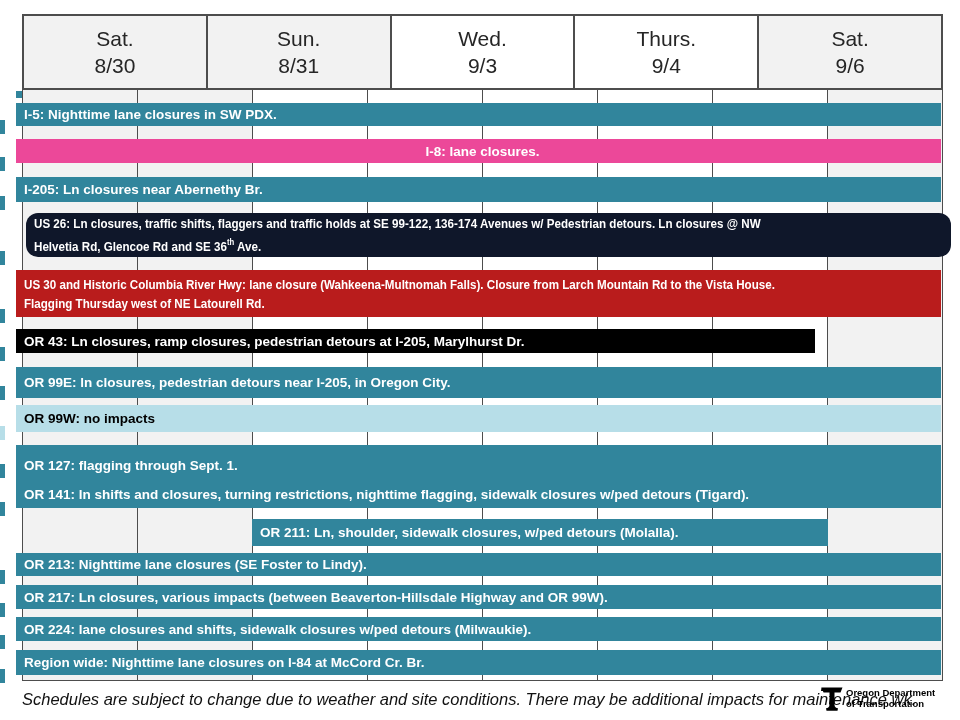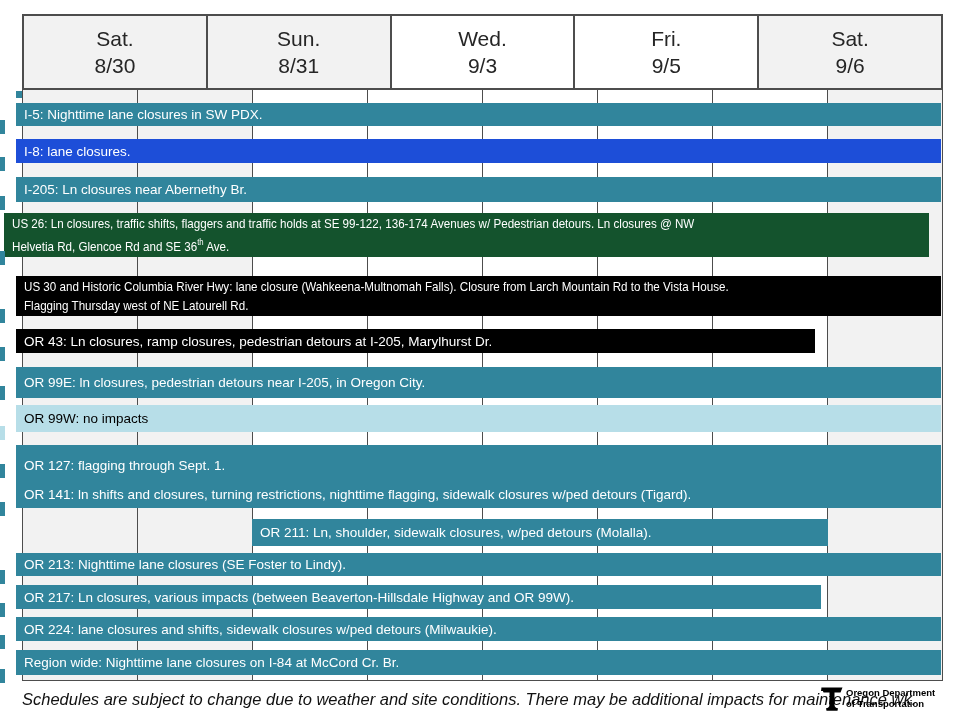--- a/index.html
+++ b/index.html
@@ -26,21 +26,21 @@
     position:absolute;left:22px;top:90px;width:921px;height:591px;
     display:flex;box-sizing:border-box;
     border-left:1.5px solid #4d4d4d;border-right:1.5px solid #4d4d4d;border-bottom:1.5px solid #4d4d4d;
   }
   .gcol{flex:1;border-left:1.5px solid #4d4d4d;background:#ffffff;box-sizing:border-box;}
   .gcol:first-child{border-left:none;}
   .gcol.weekend{background:#F2F2F2;}
   
   .bar{
     position:absolute;left:16px;width:925px;box-sizing:border-box;
-    color:#ffffff;font-weight:normal;font-size:13.5px;
+    color:#ffffff;font-weight:bold;font-size:13.5px;
     display:flex;flex-direction:column;justify-content:center;
     padding-left:8px;overflow:hidden;
   }
   .bar .line{white-space:nowrap;line-height:19px;}
   .bar.one .line{line-height:normal;}
   .bar.two .lines{transform:scaleX(0.86);transform-origin:left center;}
   .bar.light{color:#000000;}
   .bar sup{font-size:9px;vertical-align:super;}
   .nub{position:absolute;left:0;width:5px;height:14px;}
   
@@ -63,22 +63,22 @@
       </div>
       <div class="hcell weekend">
         <div class="day">Sun.</div>
         <div class="date">8/31</div>
       </div>
       <div class="hcell">
         <div class="day">Wed.</div>
         <div class="date">9/3</div>
       </div>
       <div class="hcell">
-        <div class="day">Fri.</div>
-        <div class="date">9/5</div>
+        <div class="day">Thurs.</div>
+        <div class="date">9/4</div>
       </div>
       <div class="hcell weekend">
         <div class="day">Sat.</div>
         <div class="date">9/6</div>
       </div>
     </div>
 
   <div id="header-divider" style="background: rgb(49, 133, 156);"></div>
 
   <div id="calendar-grid">
@@ -92,40 +92,40 @@
       <div class="gcol weekend"></div>
     </div>
 
   <div id="bars">
       <div class="bar one" style="top: 103px; height: 23px; background: rgb(49, 133, 156); left: 16px; width: 925px;">
         <div class="lines">
           <div class="line">I-5: Nighttime lane closures in SW PDX.</div>
         </div>
       </div>
       <div class="nub" style="top: 120px; background: rgb(49, 133, 156);"></div>
-      <div class="bar one" style="top: 139px; height: 24px; background: #1d4ed8; left: 16px; width: 925px;">
+      <div class="bar one" style="top: 139px; height: 24px; background: #ec4899; left: 16px; width: 925px; text-align: center;">
         <div class="lines">
           <div class="line">I-8: lane closures.</div>
         </div>
       </div>
       <div class="nub" style="top: 157px; background: rgb(49, 133, 156);"></div>
       <div class="bar one" style="top: 177px; height: 25px; background: rgb(49, 133, 156); left: 16px; width: 925px;">
         <div class="lines">
           <div class="line">I-205: Ln closures near Abernethy Br.</div>
         </div>
       </div>
       <div class="nub" style="top: 196px; background: rgb(49, 133, 156);"></div>
-      <div class="bar two" style="top: 213px; height: 44px; background: #14532d; left: 4px; width: 925px;">
+      <div class="bar two" style="top: 213px; height: 44px; background: #0f172a; left: 26px; width: 925px; border-radius: 12px;">
         <div class="lines">
           <div class="line">US 26: Ln closures, traffic shifts, flaggers and traffic holds at SE 99-122, 136-174 Avenues w/ Pedestrian detours. Ln closures @ NW</div>
           <div class="line"><span>Helvetia Rd, Glencoe Rd and SE 36</span><sup>th</sup><span> Ave.</span></div>
         </div>
       </div>
       <div class="nub" style="top: 251px; background: rgb(49, 133, 156);"></div>
-      <div class="bar two" style="top: 276px; height: 40px; background: #000000; left: 16px; width: 925px;">
+      <div class="bar two" style="top: 270px; height: 47px; background: #b91c1c; left: 16px; width: 925px;">
         <div class="lines">
           <div class="line">US 30 and Historic Columbia River Hwy: lane closure (Wahkeena-Multnomah Falls). Closure from Larch Mountain Rd to the Vista House.</div>
           <div class="line">Flagging Thursday west of NE Latourell Rd.</div>
         </div>
       </div>
       <div class="nub" style="top: 309px; background: rgb(49, 133, 156);"></div>
       <div class="bar one" style="top: 329px; height: 24px; background: #000000; left: 16px; width: 799px;">
         <div class="lines">
           <div class="line">OR 43: Ln closures, ramp closures, pedestrian detours at I-205, Marylhurst Dr.</div>
         </div>
@@ -159,21 +159,21 @@
         <div class="lines">
           <div class="line">OR 211: Ln, shoulder, sidewalk closures, w/ped detours (Molalla).</div>
         </div>
       </div>
       <div class="bar one" style="top: 553px; height: 23px; background: rgb(49, 133, 156); left: 16px; width: 925px;">
         <div class="lines">
           <div class="line">OR 213: Nighttime lane closures (SE Foster to Lindy).</div>
         </div>
       </div>
       <div class="nub" style="top: 570px; background: rgb(49, 133, 156);"></div>
-      <div class="bar one" style="top: 585px; height: 24px; background: rgb(49, 133, 156); left: 16px; width: 805px;">
+      <div class="bar one" style="top: 585px; height: 24px; background: rgb(49, 133, 156); left: 16px; width: 925px;">
         <div class="lines">
           <div class="line">OR 217: Ln closures, various impacts (between Beaverton-Hillsdale Highway and OR 99W).</div>
         </div>
       </div>
       <div class="nub" style="top: 603px; background: rgb(49, 133, 156);"></div>
       <div class="bar one" style="top: 617px; height: 24px; background: rgb(49, 133, 156); left: 16px; width: 925px;">
         <div class="lines">
           <div class="line">OR 224: lane closures and shifts, sidewalk closures w/ped detours (Milwaukie).</div>
         </div>
       </div>

